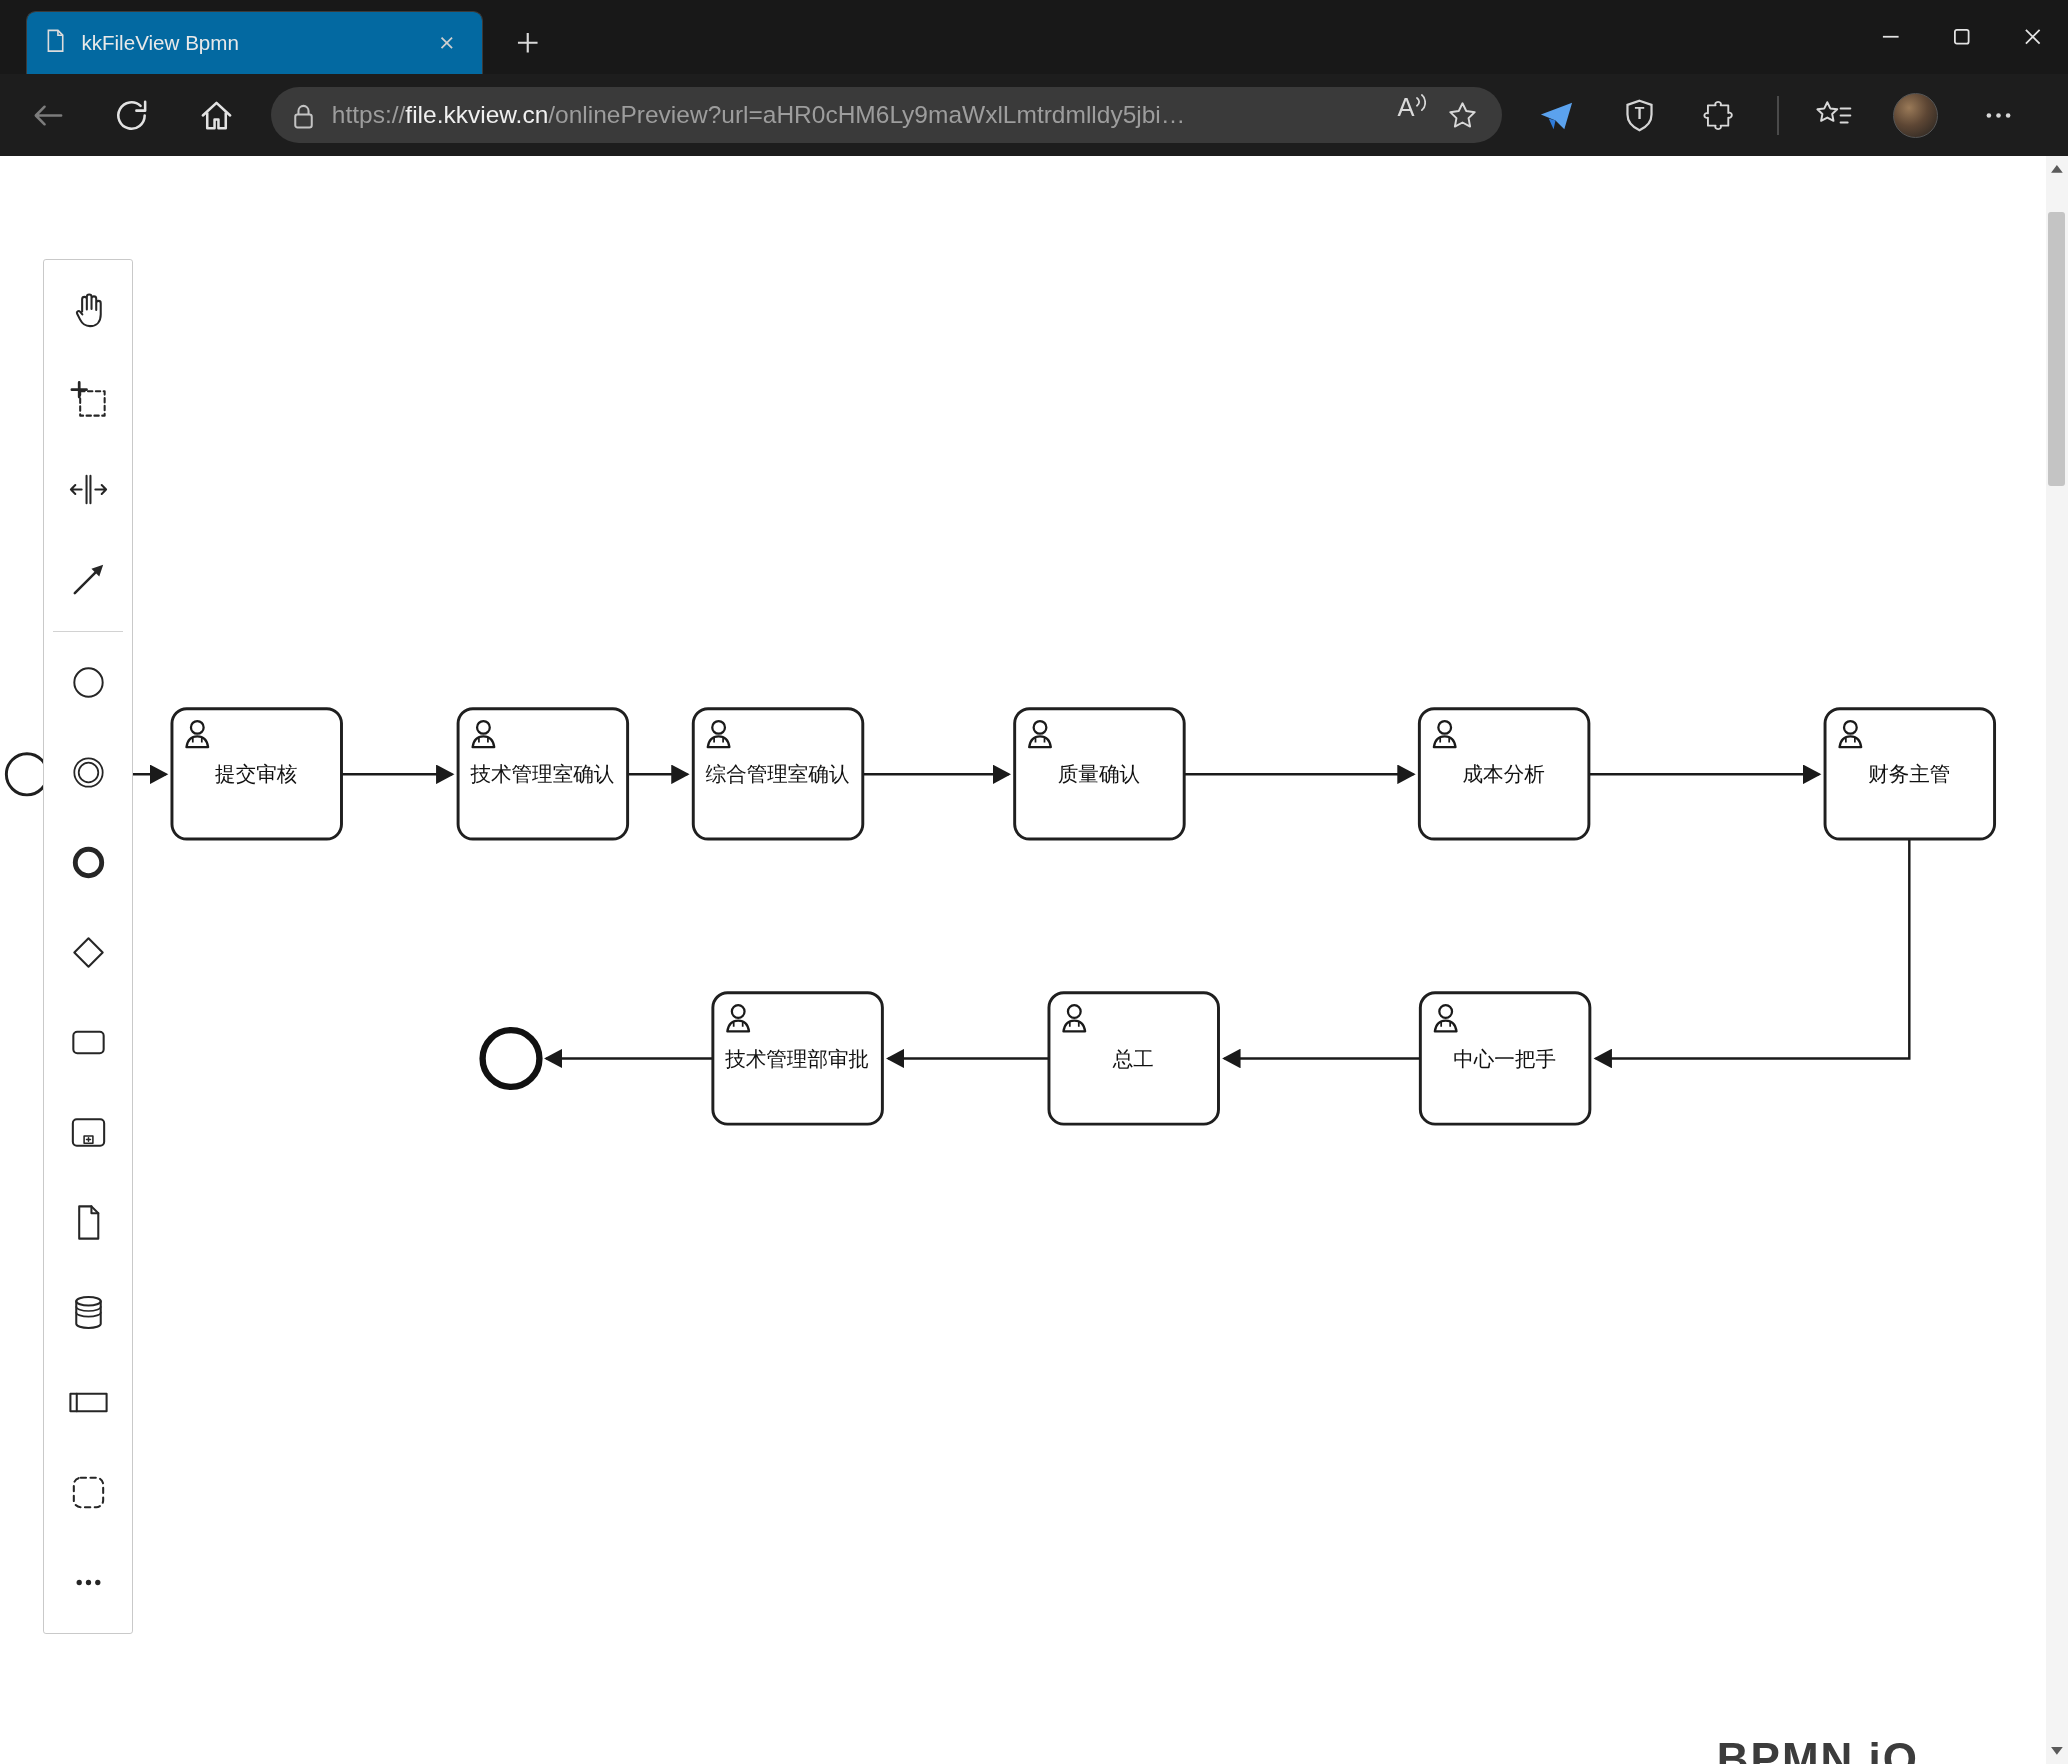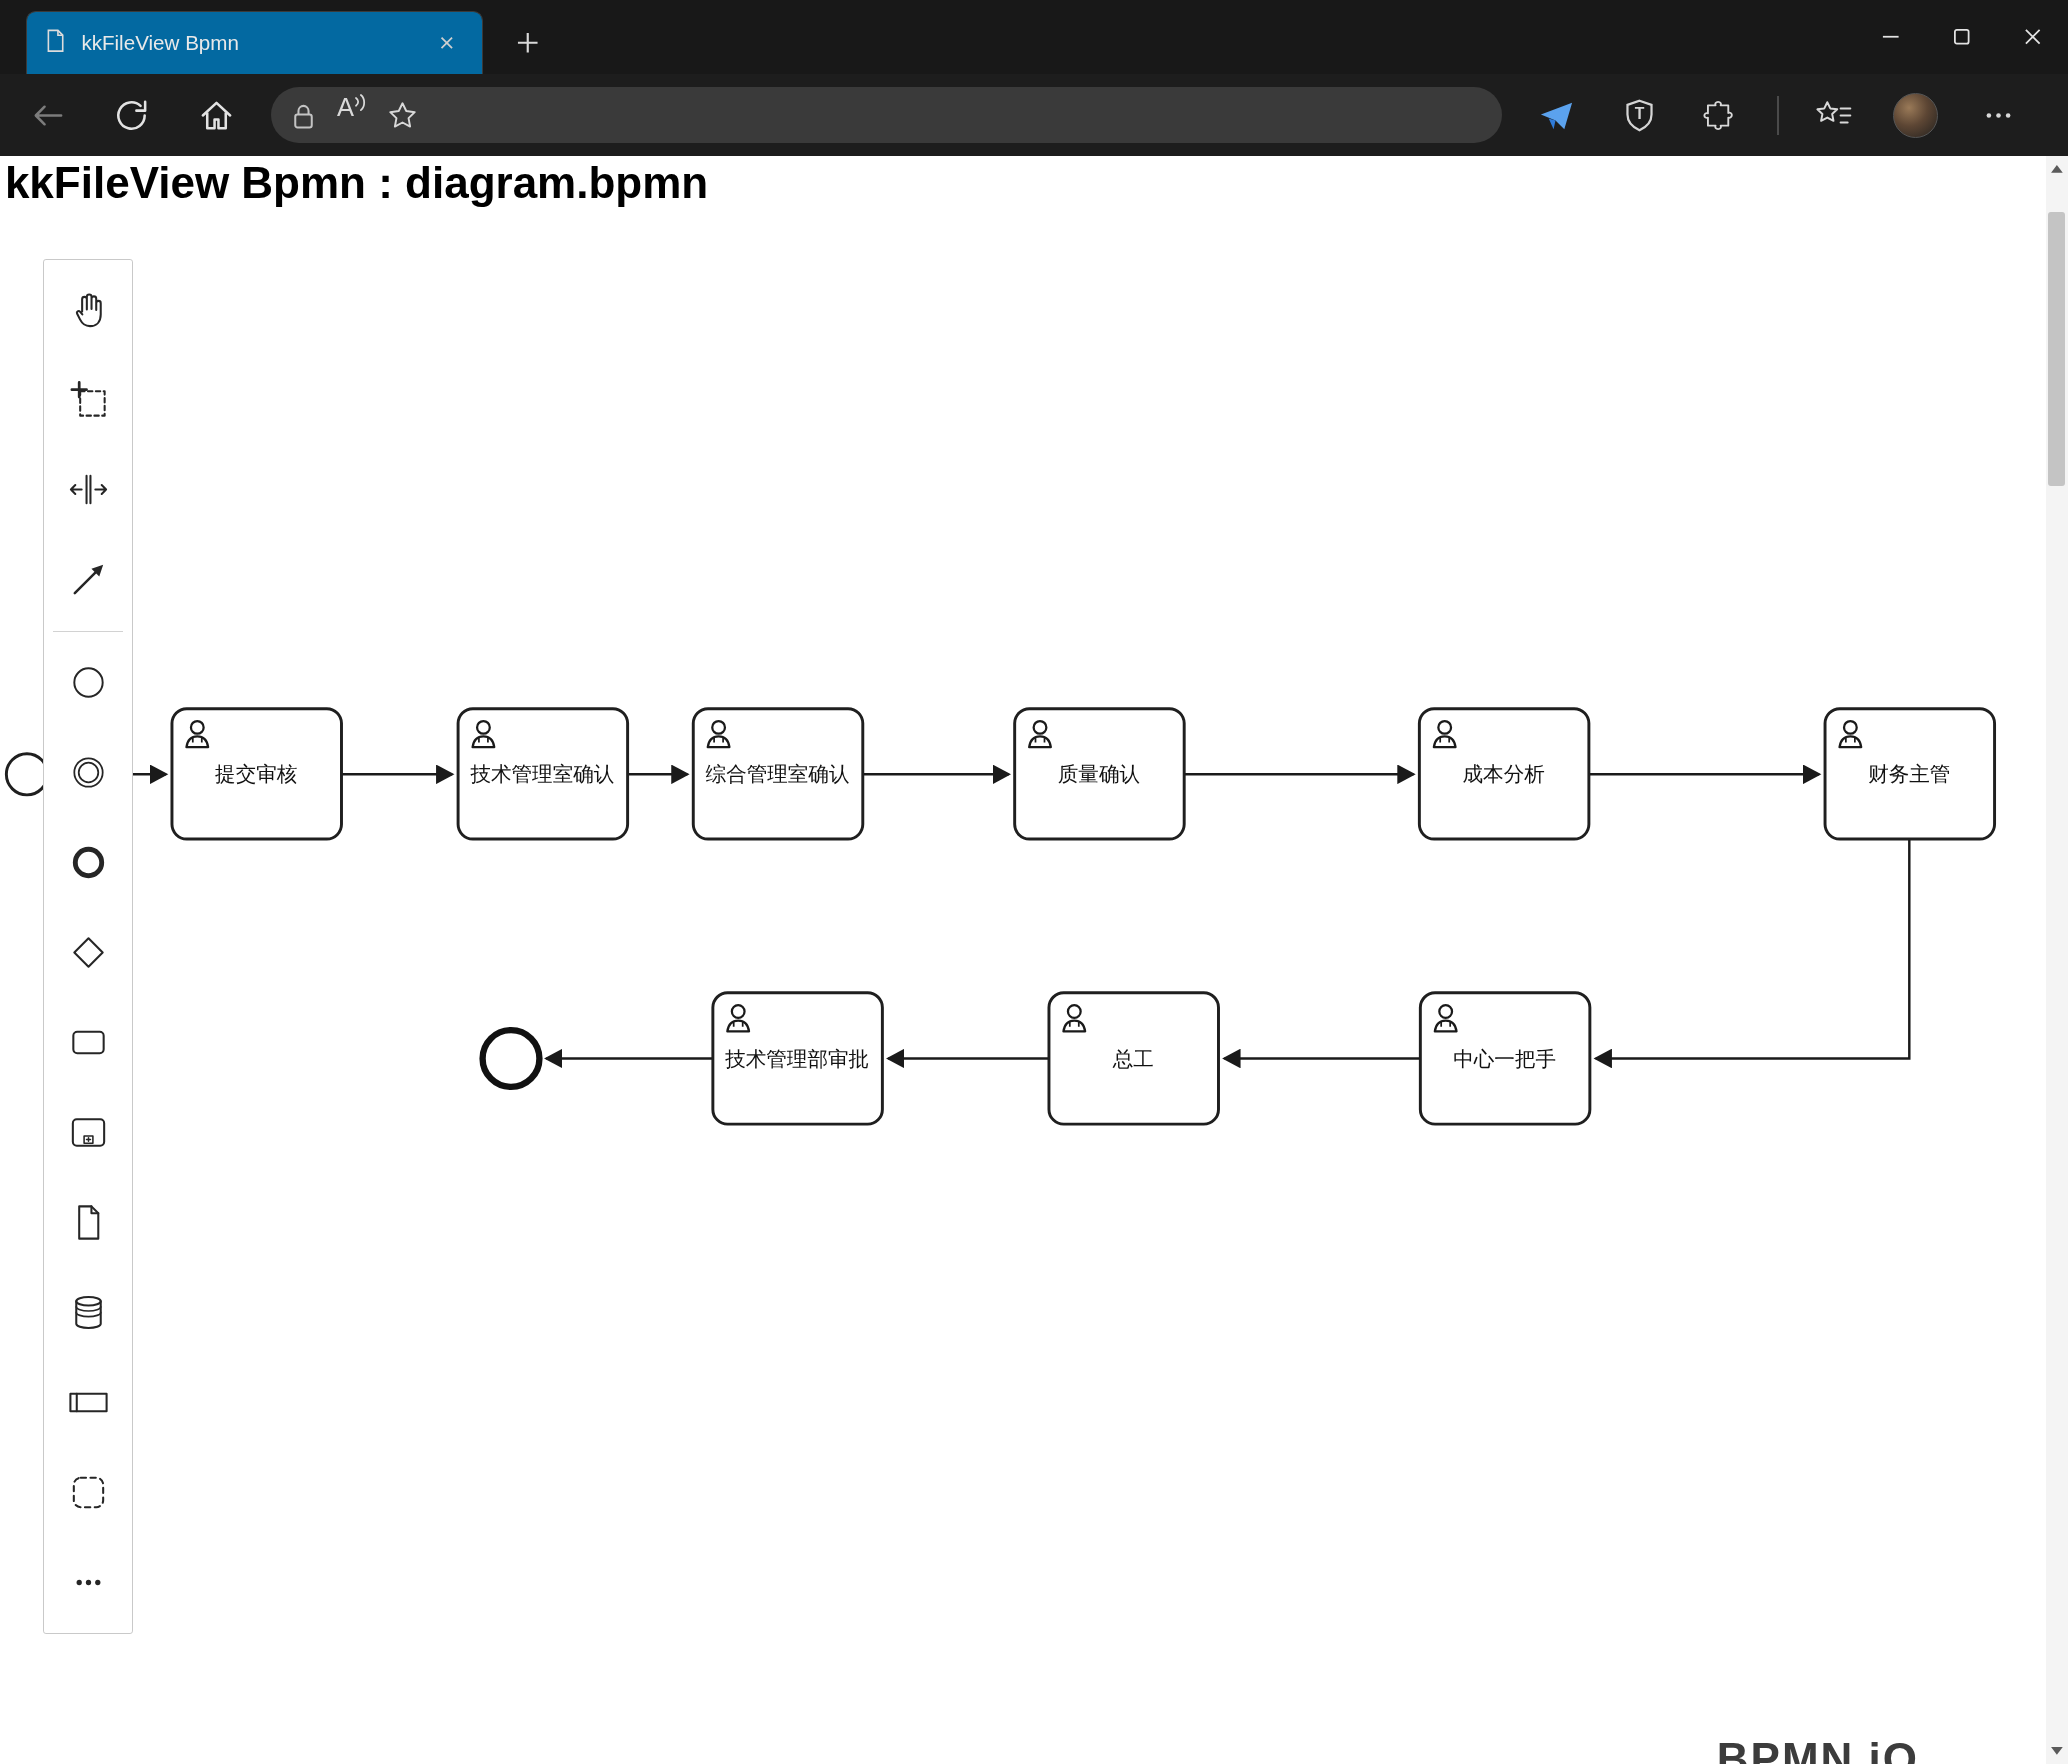--- a/index.html
+++ b/index.html
@@ -145,20 +145,21 @@
       </svg>
   </button>
 
   <div class="addressbar">
     <button class="icon-btn lock-btn">
       <svg width="33" height="33" viewBox="0 0 36 36">
           <rect x="9" y="17" width="18" height="14" rx="2.5" fill="none" stroke="#c3c3c3" stroke-width="2.2"></rect>
           <path d="M12.5 17v-4a5.5 5.5 0 0 1 11 0v4" fill="none" stroke="#c3c3c3" stroke-width="2.2"></path>
         </svg>
     </button>
+    <span class="url"><span class="dim">https://</span><span class="domain">file.kkview.cn</span><span class="dim">/onlinePreview?url=aHR0cHM6Ly9maWxlLmtrdmlldy5jbi…</span></span>
     <button class="icon-btn pill-btn read-aloud">
       <span>A</span>
       <svg width="11.8" height="19.6" viewBox="0 0 12 20">
           <path d="M2 5c3 2 3 6 0 8M7 2c4.5 3.5 4.5 12 0 15.5" fill="none" stroke="#d9d9d9" stroke-width="1.8" stroke-linecap="round"></path>
         </svg>
     </button>
     <button class="icon-btn pill-btn">
       <svg width="35" height="35" viewBox="0 0 40 40">
           <path d="M20 6l4.3 8.9 9.7 1.3-7.1 6.8 1.8 9.6L20 28l-8.7 4.6 1.8-9.6L6 16.2l9.7-1.3z" fill="none" stroke="#d9d9d9" stroke-width="2.2" stroke-linejoin="round"></path>
         </svg>
@@ -195,21 +196,20 @@
   <button class="icon-btn ext-btn">
     <svg width="35" height="35" viewBox="0 0 40 40">
         <circle cx="9" cy="20" r="2.6" fill="#d9d9d9"></circle>
         <circle cx="20" cy="20" r="2.6" fill="#d9d9d9"></circle>
         <circle cx="31" cy="20" r="2.6" fill="#d9d9d9"></circle>
       </svg>
   </button>
 </div>
 
 <div class="content">
-  <h1 class="page-title">kkFileView Bpmn : diagram.bpmn</h1>
 
   <svg class="diagram" width="2046" height="1608" viewBox="0 0 2087 1641">
     <defs>
       <marker id="arr" markerWidth="8" markerHeight="8" refX="6.6" refY="4" orient="auto">
         <path d="M0 0 L7.5 4 L0 8 z" fill="#1a1a1a"></path>
       </marker>
       <g id="uic">
         <circle cx="11" cy="7.5" r="4.8" fill="none" stroke="#1a1a1a" stroke-width="1.7"></circle>
         <path d="M2.8 22.5c.8-5.8 3.9-8.2 8.2-8.2s7.4 2.4 8.2 8.2z" fill="none" stroke="#1a1a1a" stroke-width="1.7" stroke-linejoin="round"></path>
         <path d="M7.6 15v4M14.4 15v4" stroke="#1a1a1a" stroke-width="1.3"></path>

